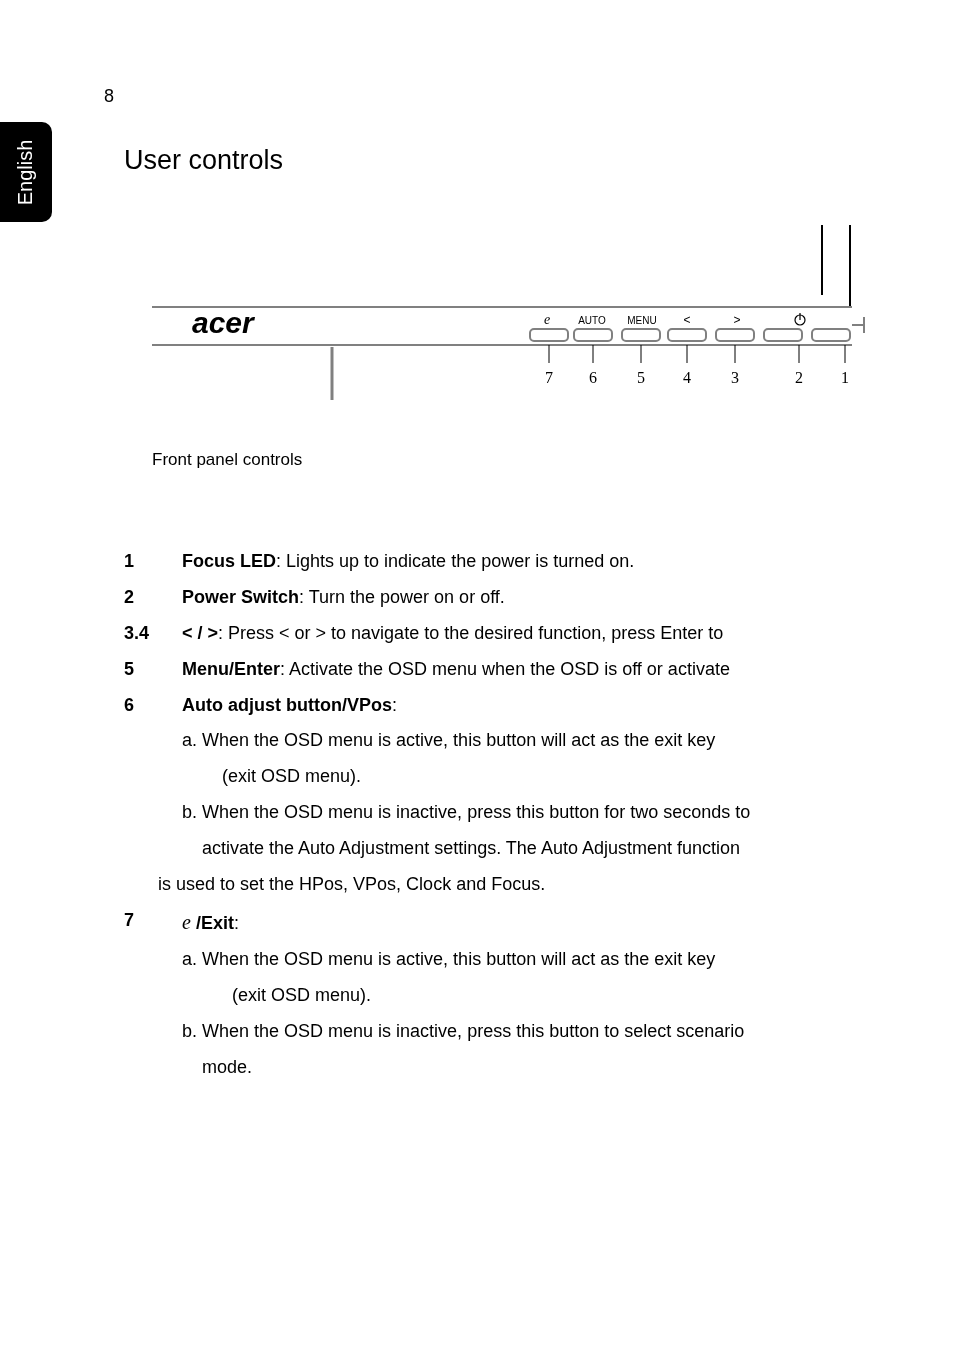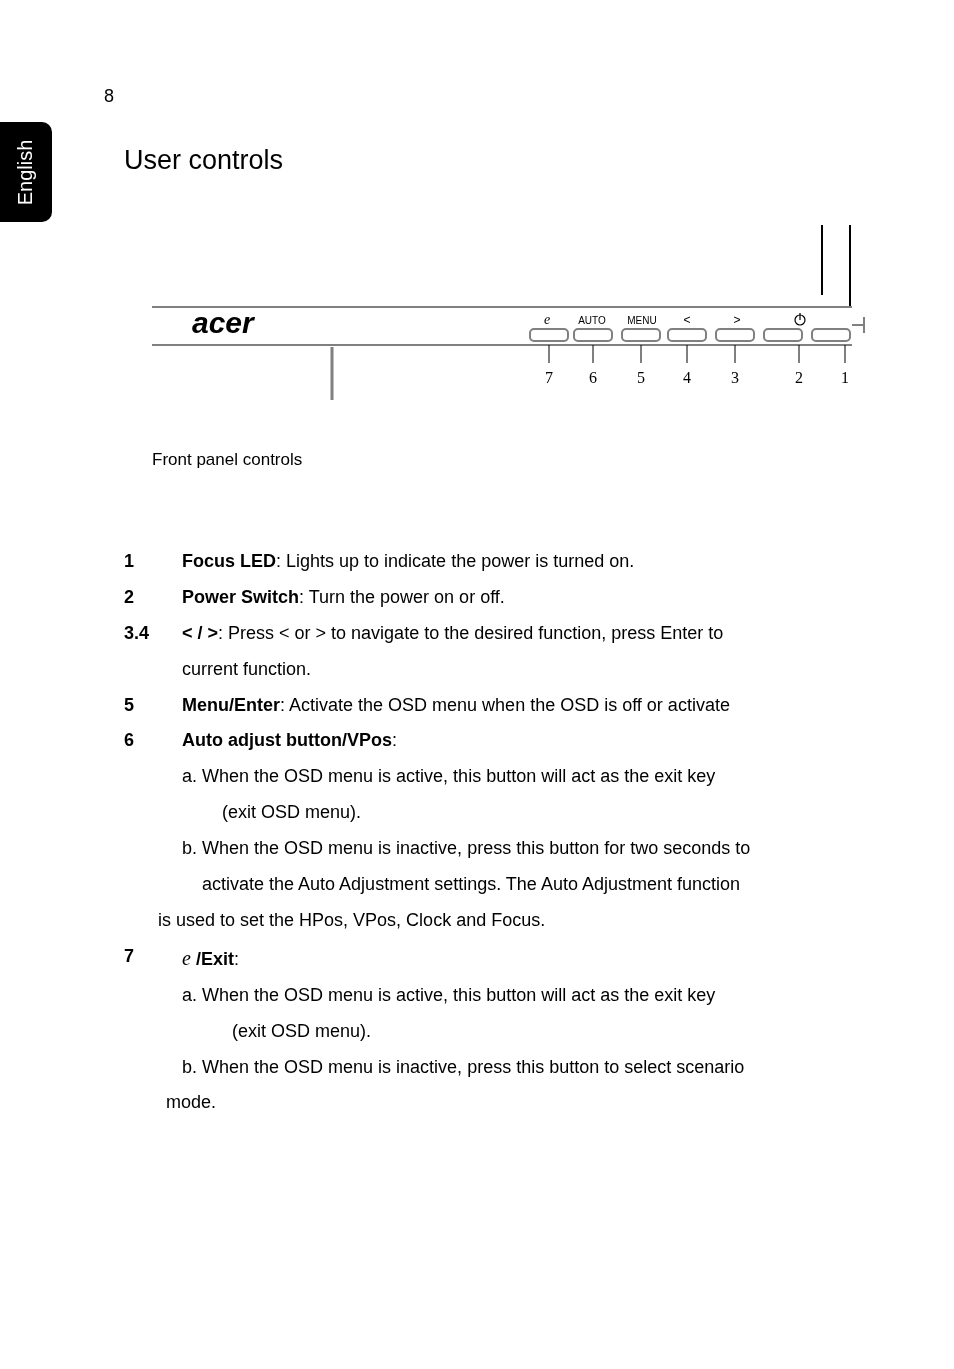--- a/index.html
+++ b/index.html
@@ -158,21 +158,20 @@
 
   <div class="item">
     <div class="item-num">2</div>
     <div class="item-body"><span class="bold">Power Switch</span><span>: Turn the power on or off.</span></div>
   </div>
 
   <div class="item">
     <div class="item-num">3.4</div>
     <div class="item-body"><span class="bold">&lt; / &gt;</span><span>: Press &lt; or &gt; to navigate to the desired function, press Enter to</span></div>
   </div>
-  <div class="indent"><span>current function.</span></div>
 
   <div class="item">
     <div class="item-num">5</div>
     <div class="item-body"><span class="bold">Menu/Enter</span><span>: Activate the OSD menu when the OSD is off or activate</span></div>
   </div>
 
   <div class="item">
     <div class="item-num">6</div>
     <div class="item-body"><span class="bold">Auto adjust button/VPos</span><span>:</span></div>
   </div>
@@ -182,15 +181,15 @@
   <div class="indent" style="margin-left:78px;"><span>activate the Auto Adjustment settings. The Auto Adjustment function</span></div>
   <div class="indent" style="margin-left:34px;"><span>is used to set the HPos, VPos, Clock and Focus.</span></div>
 
   <div class="item">
     <div class="item-num">7</div>
     <div class="item-body"><span class="empower-e">e</span><span class="bold"> /Exit</span><span>:</span></div>
   </div>
   <div class="indent"><span>a. When the OSD menu is active, this button will act as the exit key</span></div>
   <div class="indent" style="margin-left:108px;"><span>(exit OSD menu).</span></div>
   <div class="indent"><span>b. When the OSD menu is inactive, press this button to select scenario</span></div>
-  <div class="indent" style="margin-left:42px;"><span>mode.</span></div>
+  <div class="indent" style="margin-left:78px;"><span>mode.</span></div>
 
 </div>
 
 </body></html>

